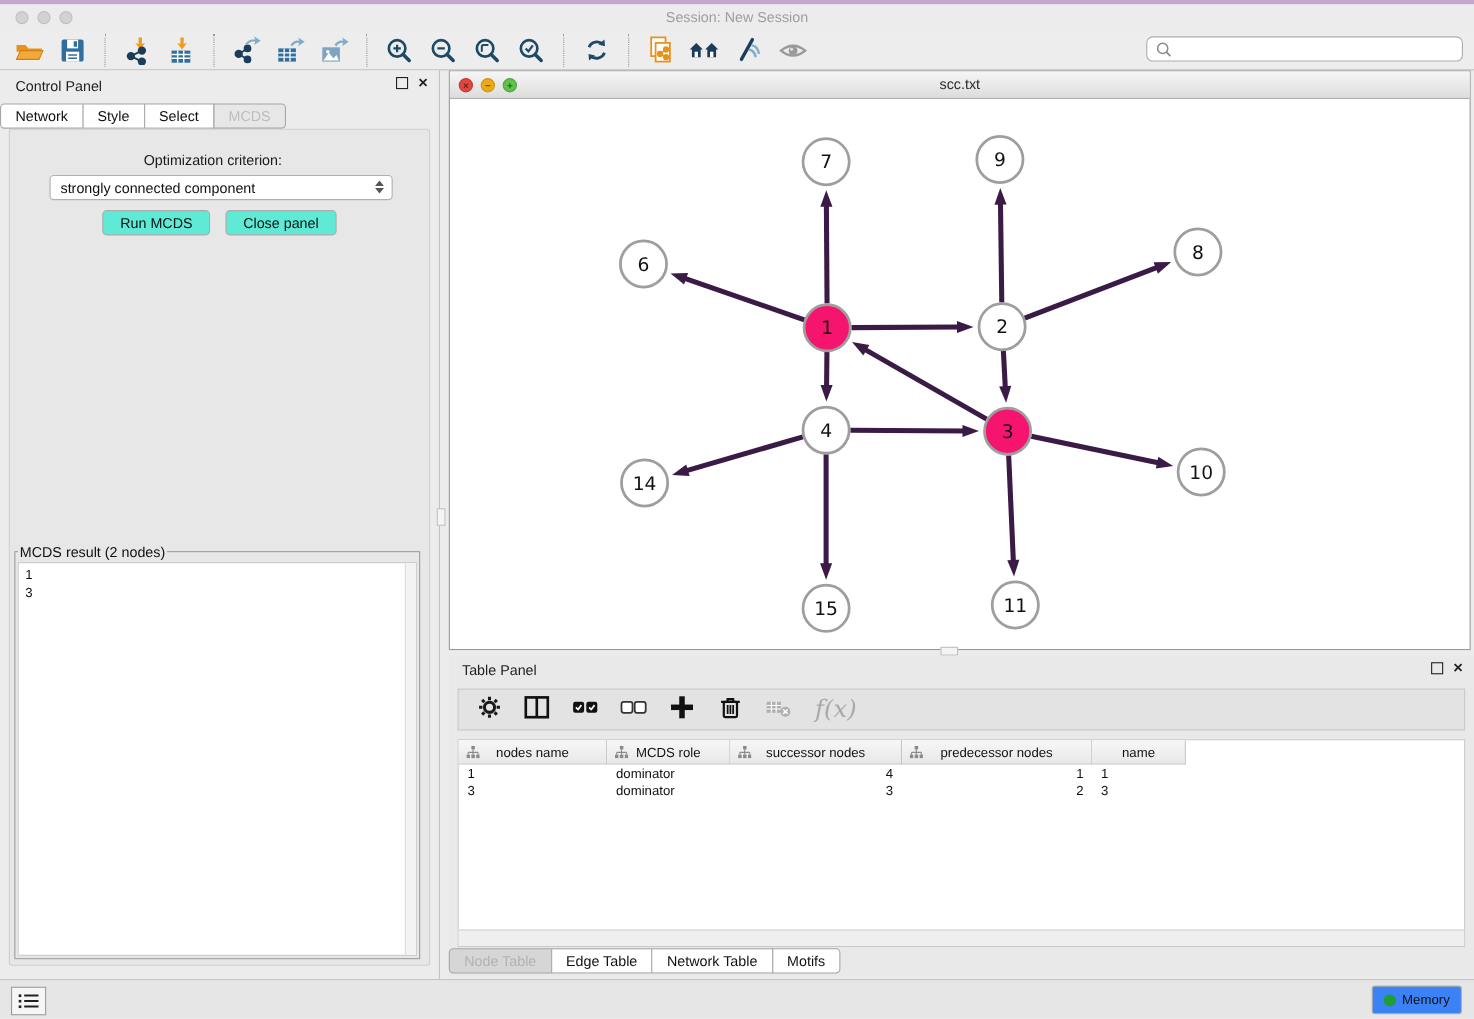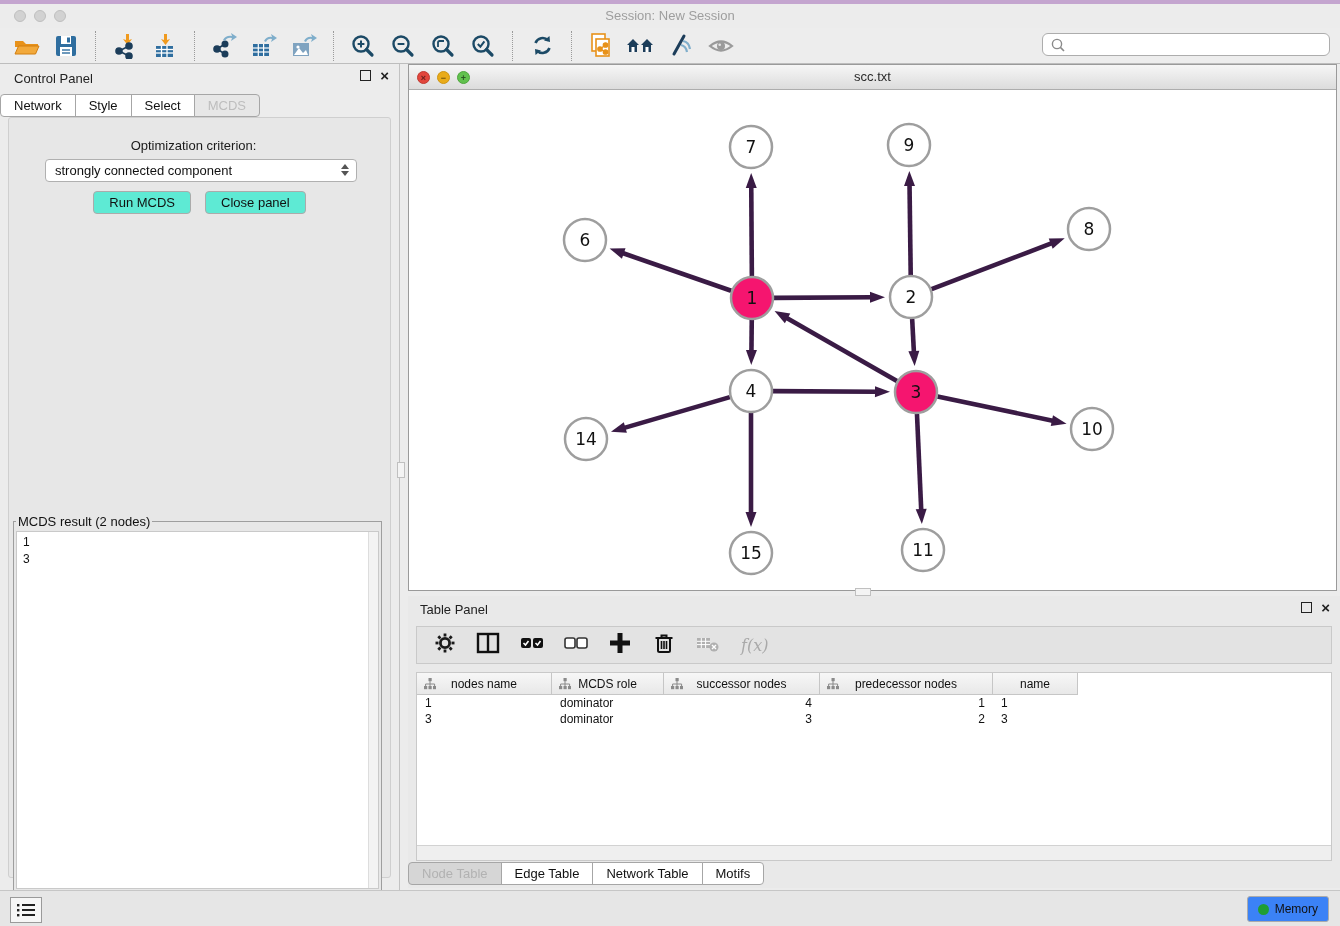--- a/index.html
+++ b/index.html
@@ -39,21 +39,21 @@
   #opt-label{position:absolute;left:0;right:12px;top:20px;text-align:center;font-size:13px;color:#1a1a1a;}
   #criterion-select{position:absolute;left:36px;top:41px;width:312px;height:23px;background:#fff;
        border:1px solid #b0b0b0;border-radius:4px;font-size:13px;display:flex;align-items:center;
        padding-left:9px;box-sizing:border-box;}
   .spin{position:absolute;right:7px;top:4px;display:flex;flex-direction:column;gap:2px;}
   .spin i{width:0;height:0;border-left:4px solid transparent;border-right:4px solid transparent;}
   .spin .up{border-bottom:5px solid #555;}
   .spin .dn{border-top:5px solid #555;}
   #cp-buttons{position:absolute;left:0;right:0;top:73px;display:flex;justify-content:center;gap:14px;}
   .btn{background:#5eead4;border:1px solid #ababab;border-radius:4px;font-size:13px;padding:3px 15px;color:#111;}
-  #result-fieldset{position:absolute;left:4px;right:8px;top:396px;height:372px;
+  #result-fieldset{position:absolute;left:4px;right:8px;top:376px;height:372px;
        border:1px solid #9e9e9e;margin:0;padding:2px;background:#e7e7e7;}
   #result-fieldset legend{font-size:13px;color:#111;padding:0 2px;}
   #result-box{position:relative;width:100%;height:100%;background:#fff;border:1px solid #c9c9c9;box-sizing:border-box;}
   #result-text{position:absolute;left:6px;top:2px;font-size:12px;white-space:pre;line-height:17px;}
   #result-scroll{position:absolute;right:0;top:0;width:9px;height:100%;background:#f3f3f3;border-left:1px solid #ddd;}
   
   #network-window{left:408px;top:64px;width:929px;height:527px;background:#fff;
        border:1px solid #9a9a9a;box-sizing:border-box;}
   #nw-titlebar{position:absolute;left:0;top:0;width:100%;height:25px;
        background:linear-gradient(#f6f6f6,#dcdcdc);border-bottom:1px solid #adadad;box-sizing:border-box;}
@@ -62,21 +62,21 @@
   #nw-title{position:absolute;left:0;right:0;top:4px;text-align:center;font-size:13px;color:#2a2a2a;}
   #graph-svg{position:absolute;left:0;top:25px;}
   
   .gripv{left:397px;top:462px;width:8px;height:16px;background:#f4f4f4;border:1px solid #c0c0c0;box-sizing:border-box;}
   .griph{left:855px;top:588px;width:16px;height:8px;background:#f4f4f4;border:1px solid #c0c0c0;box-sizing:border-box;}
   
   #table-panel{left:408px;top:596px;width:932px;height:292px;background:#e9e9e9;}
   #tp-title{position:absolute;left:12px;top:6px;font-size:13px;color:#222;}
   #tp-toolbar{position:absolute;left:8px;right:8px;top:30px;height:38px;background:#e3e3e3;
        border:1px solid #c9c9c9;box-sizing:border-box;display:flex;align-items:center;gap:18px;padding-left:16px;}
-  .fx{font-family:"DejaVu Serif",serif;font-style:italic;font-size:16px;color:#a9a9a9;}
+  .fx{font-family:"DejaVu Serif",serif;font-style:italic;font-size:22px;color:#a9a9a9;}
   #tp-table{position:absolute;left:8px;right:8px;top:76px;height:189px;background:#fff;
        border:1px solid #c9c9c9;box-sizing:border-box;}
   #tp-head{position:absolute;left:0;top:0;height:22px;display:flex;}
   .hcell{position:relative;height:22px;background:linear-gradient(#f7f7f7,#e8e8e8);
        border-right:1px solid #c6c6c6;border-bottom:1px solid #c6c6c6;box-sizing:border-box;
        font-size:12px;display:flex;align-items:center;justify-content:center;color:#111;}
   .hcell svg{position:absolute;left:7px;top:5px;}
   #tp-rows{position:absolute;left:0;top:22px;right:0;}
   .trow{display:flex;height:16px;align-items:center;font-size:12px;}
   .tcell{box-sizing:border-box;overflow:hidden;white-space:nowrap;}

